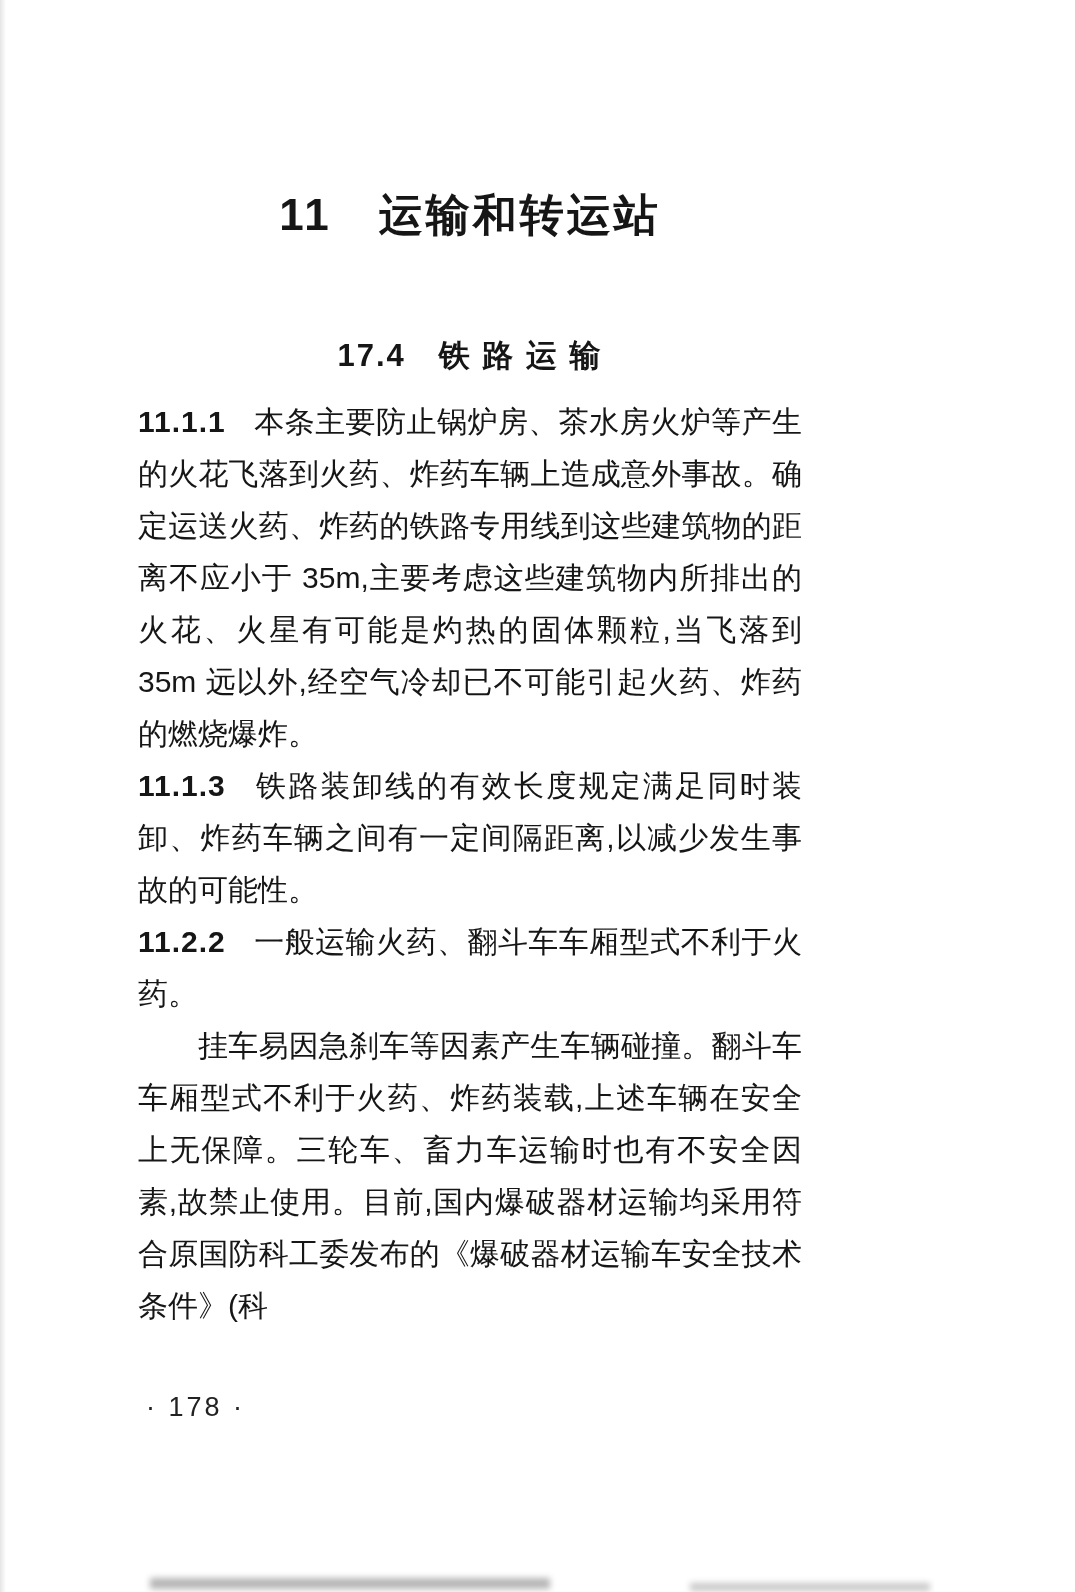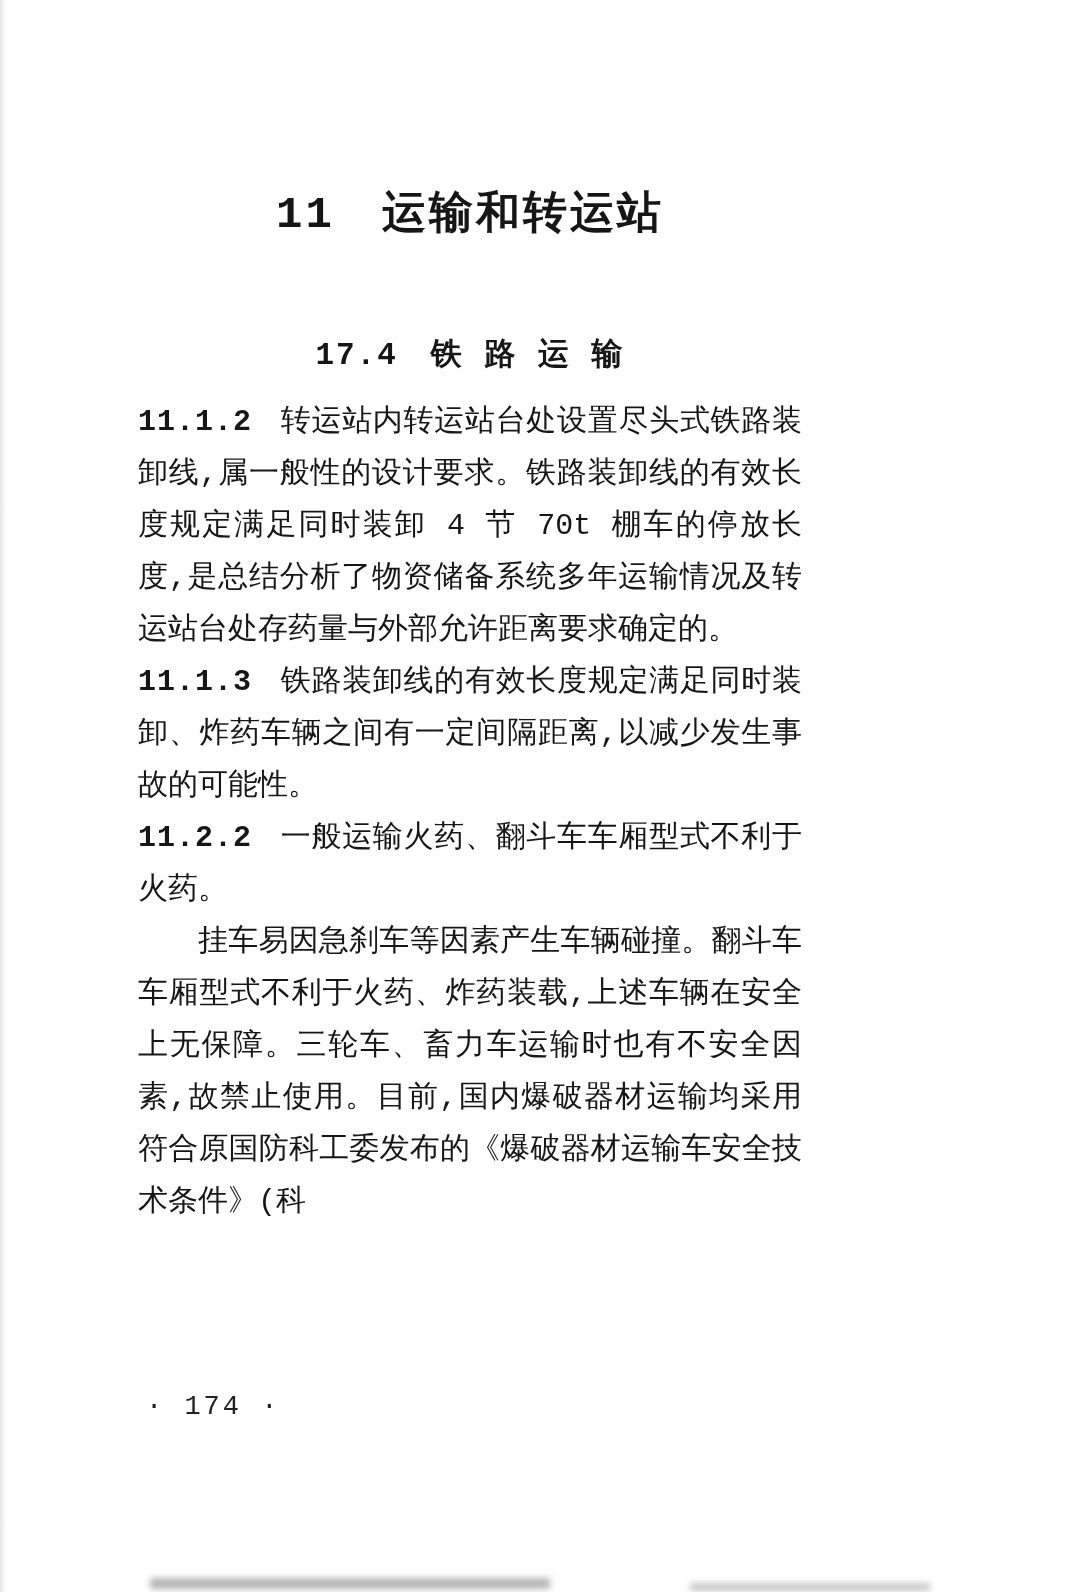--- a/index.html
+++ b/index.html
@@ -5,21 +5,21 @@
   html, body {
     margin: 0;
     padding: 0;
     background: #ffffff;
   }
   .page {
     position: relative;
     width: 935px;
     height: 1592px;
     background: #ffffff;
-    font-family: Liberation Mono, monospace;
+    font-family: Liberation Sans, sans-serif;
     color: #161616;
     overflow: hidden;
   }
   .content {
     padding: 190px 133px 0 138px;
   }
   .chapter-title {
     margin: 0 0 96px 0;
     font-size: 44px;
     font-weight: 700;
@@ -92,40 +92,40 @@
 </head>
 <body>
 
 <div class="page">
   <div class="content">
 
     <h1 class="chapter-title">11　运输和转运站</h1>
 
     <h2 class="section-heading first">17.4　铁 路 运 输</h2>
 
+    <p class="para">
+      <b class="pnum">11.1.1</b><span>本条主要防止锅炉房、茶水房火炉等产生的火花飞落到火药、炸药车辆上造成意外事故。确定运送火药、炸药的铁路专用线到这些建筑物的距离不应小于 35m,主要考虑这些建筑物内所排出的火花、火星有可能是灼热的固体颗粒,当飞落到 35m 远以外,经空气冷却已不可能引起火药、炸药的燃烧爆炸。</span>
+    </p>
 
-    <p class="para">
-      <b class="pnum">11.1.2</b><span>转运站内转运站台处设置尽头式铁路装卸线,属一般性的设计要求。铁路装卸线的有效长度规定满足同时装卸 4 节 70t 棚车的停放长度,是总结分析了物资储备系统多年运输情况及转运站台处存药量与外部允许距离要求确定的。</span>
-    </p>
 
     <p class="para">
       <b class="pnum">11.1.3</b><span>铁路装卸线的有效长度规定满足同时装卸、炸药车辆之间有一定间隔距离,以减少发生事故的可能性。</span>
     </p>
 
 
 
     <p class="para">
       <b class="pnum">11.2.2</b><span>一般运输火药、翻斗车车厢型式不利于火药。</span>
     </p>
 
     <p class="para indent">
       <span>挂车易因急刹车等因素产生车辆碰撞。翻斗车车厢型式不利于火药、炸药装载,上述车辆在安全上无保障。三轮车、畜力车运输时也有不安全因素,故禁止使用。目前,国内爆破器材运输均采用符合原国防科工委发布的《爆破器材运输车安全技术条件》(科</span>
     </p>
 
   </div>
 
-  <div class="page-number">· 174 ·</div>
+  <div class="page-number">· 178 ·</div>
 
   <div class="edge-left"></div>
   <div class="artifact right-streak"></div>
   <div class="artifact bottom-streak-1"></div>
   <div class="artifact bottom-streak-2"></div>
 </div>
 
 </body></html>

